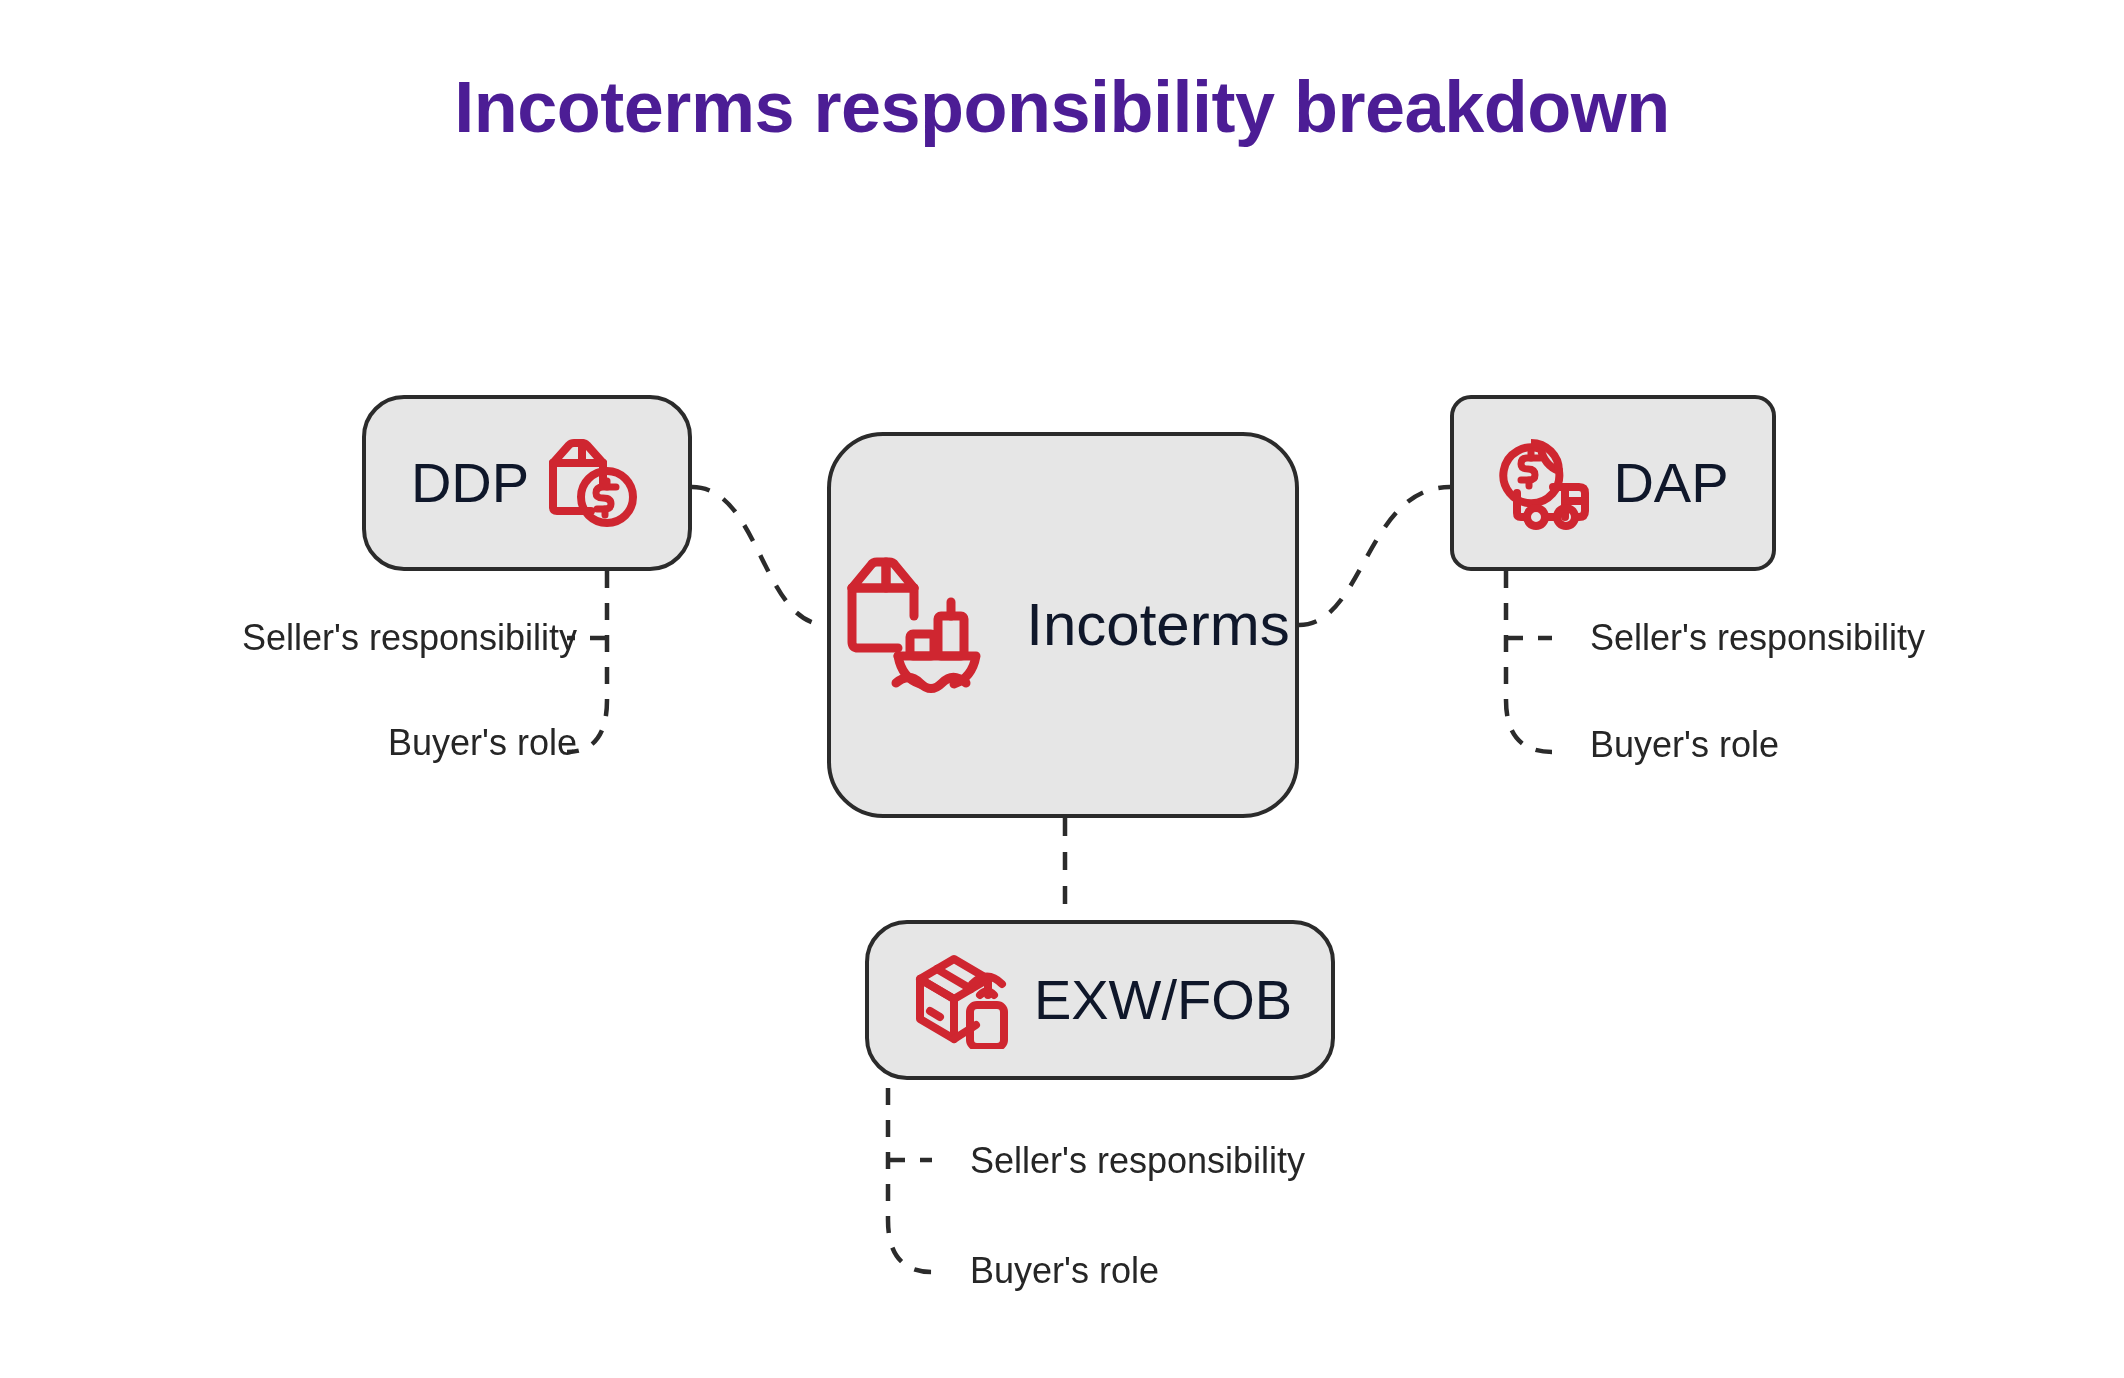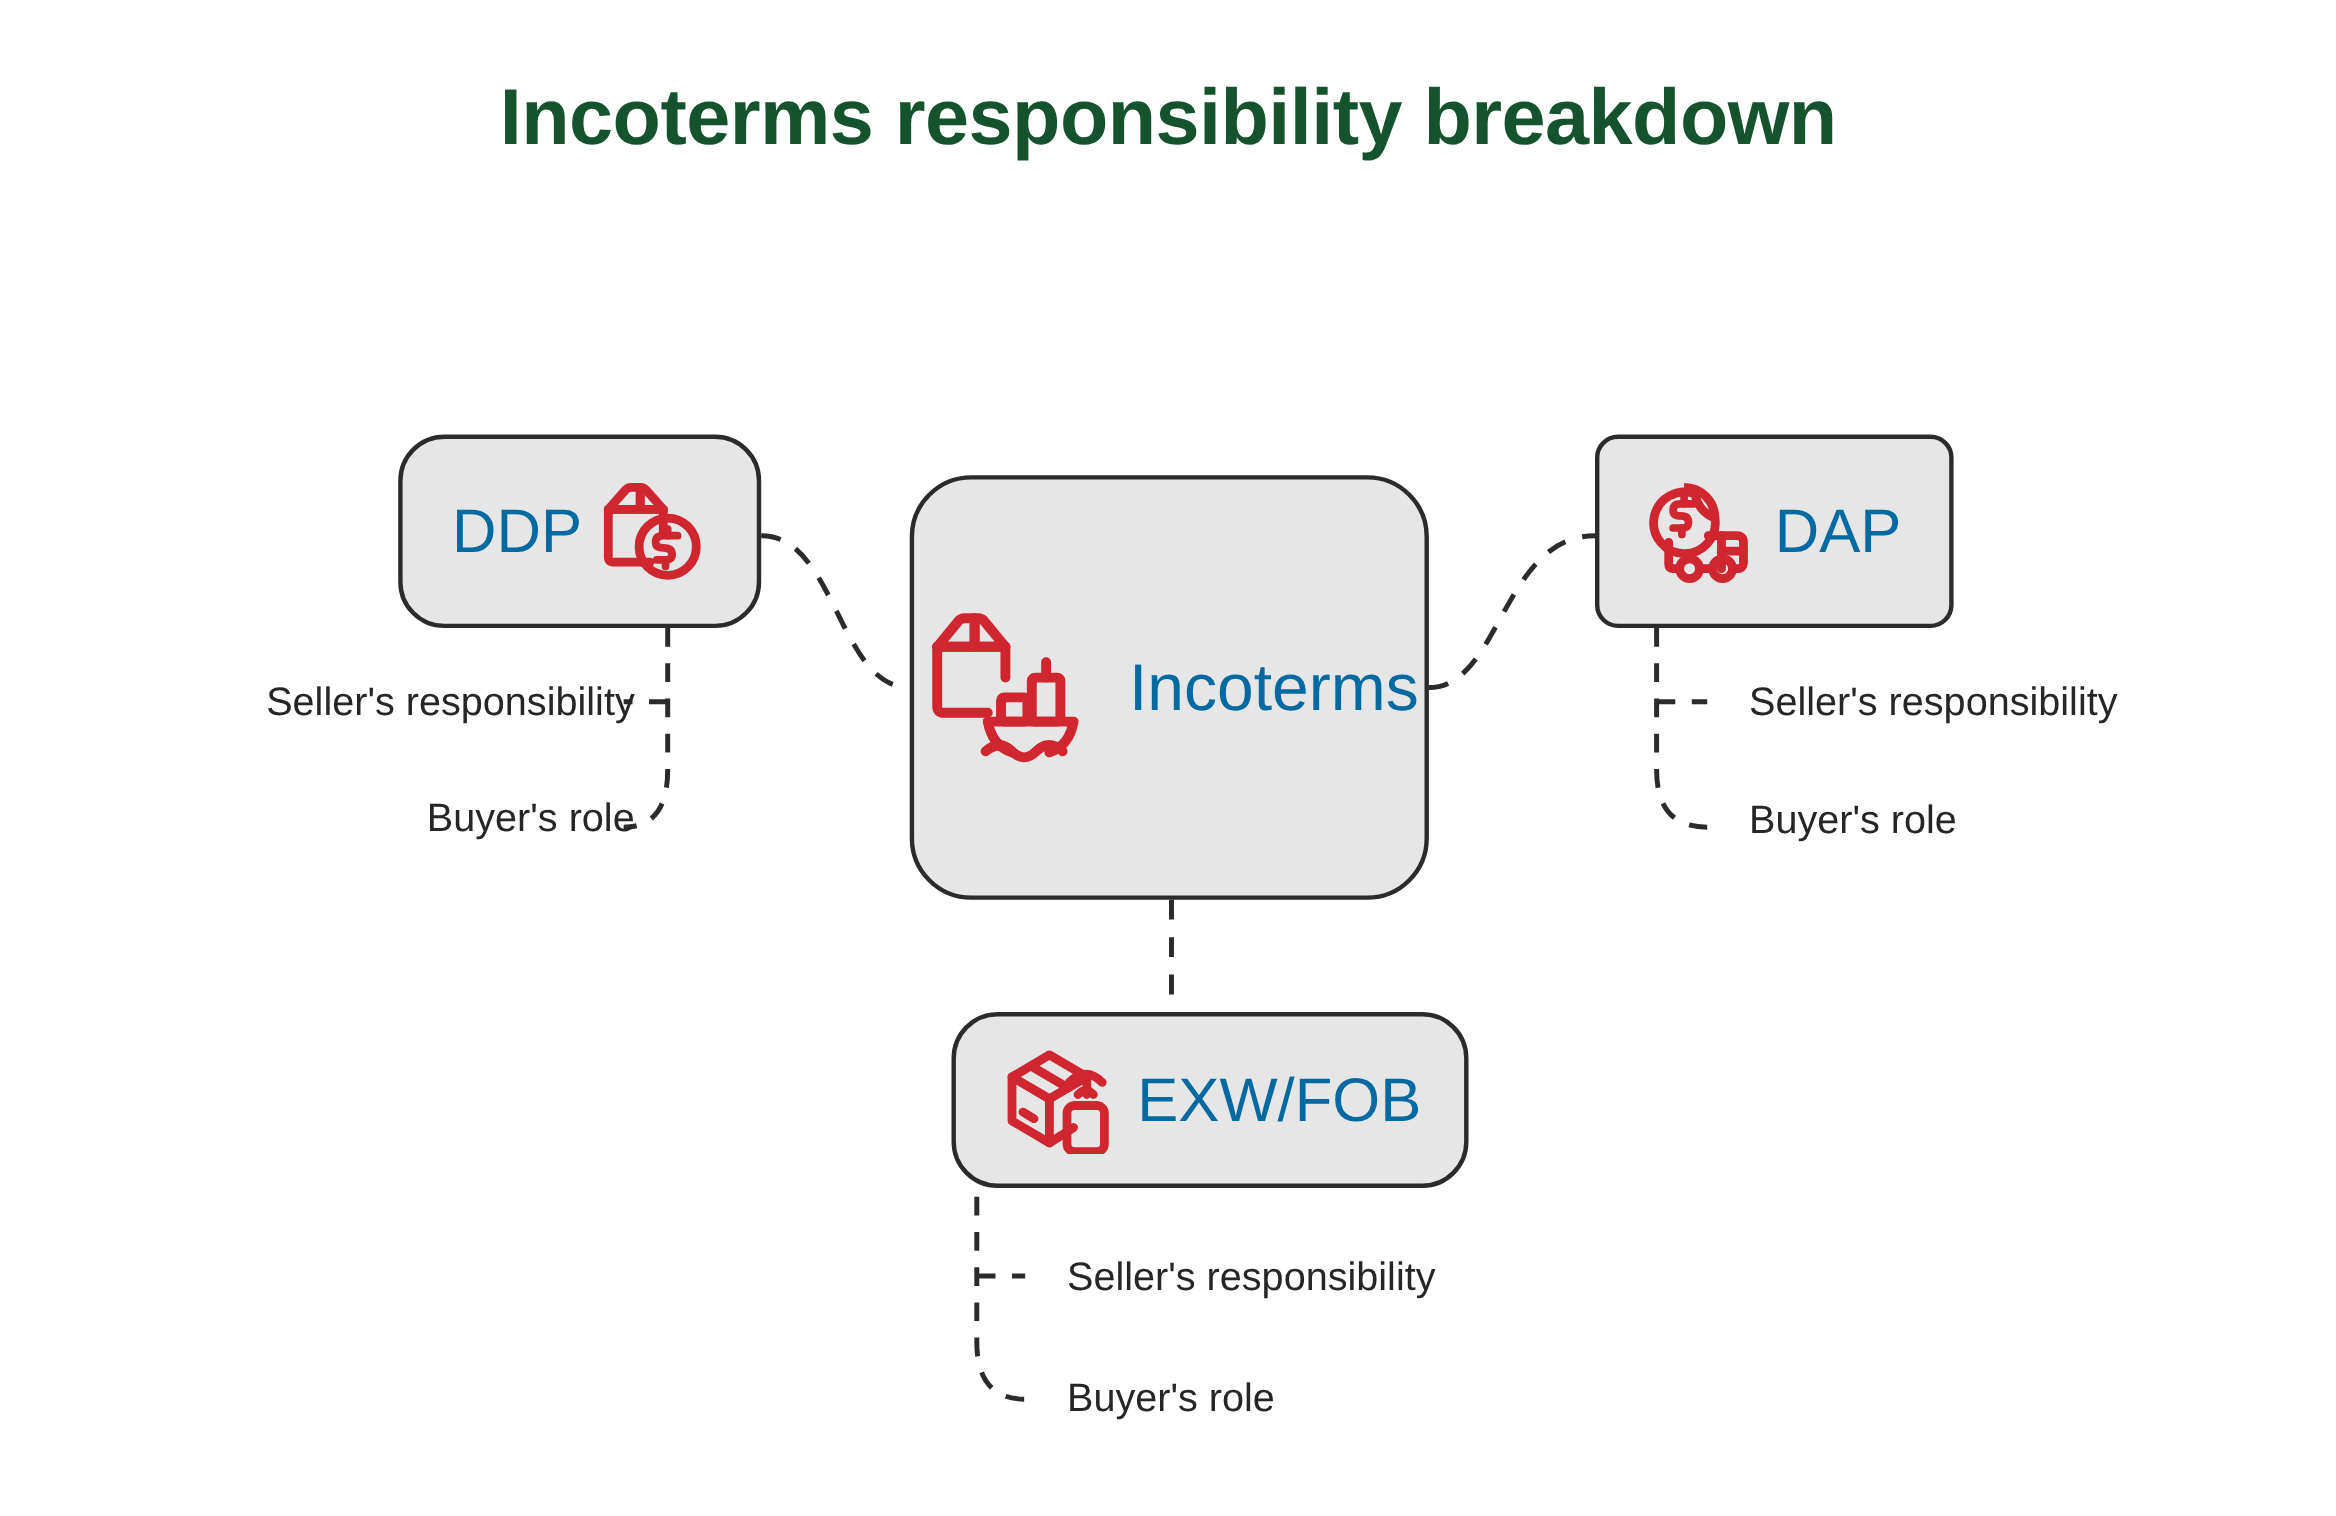--- a/index.html
+++ b/index.html
@@ -23,21 +23,21 @@
   
   #page-title {
     position: absolute;
     left: 0;
     top: 68px;
     width: 2124px;
     text-align: center;
     font-size: 72px;
     font-weight: 700;
     letter-spacing: -0.5px;
-    color: #14532d;
+    color: #4c1d95;
     line-height: 1.1;
     white-space: nowrap;
   }
 
   
   #connectors {
     position: absolute;
     left: 0;
     top: 0;
     width: 2124px;
@@ -66,21 +66,21 @@
     background: #e6e6e6;
     border: 4px solid #2b2b2b;
     border-radius: 42px;
     display: flex;
     align-items: center;
     justify-content: center;
   }
   .node-label {
     font-size: 56px;
     font-weight: 400;
-    color: #0369a1;
+    color: #0f172a;
     line-height: 1;
     white-space: nowrap;
   }
 
   #node-ddp {
     left: 362px;
     top: 395px;
     width: 330px;
     height: 176px;
     gap: 10px;

